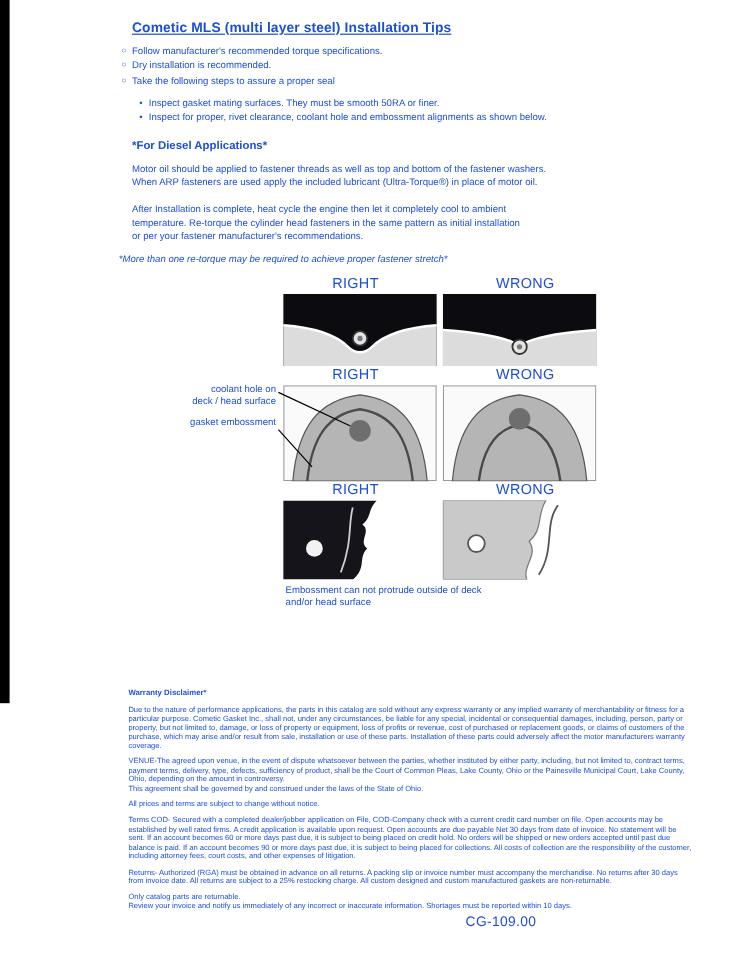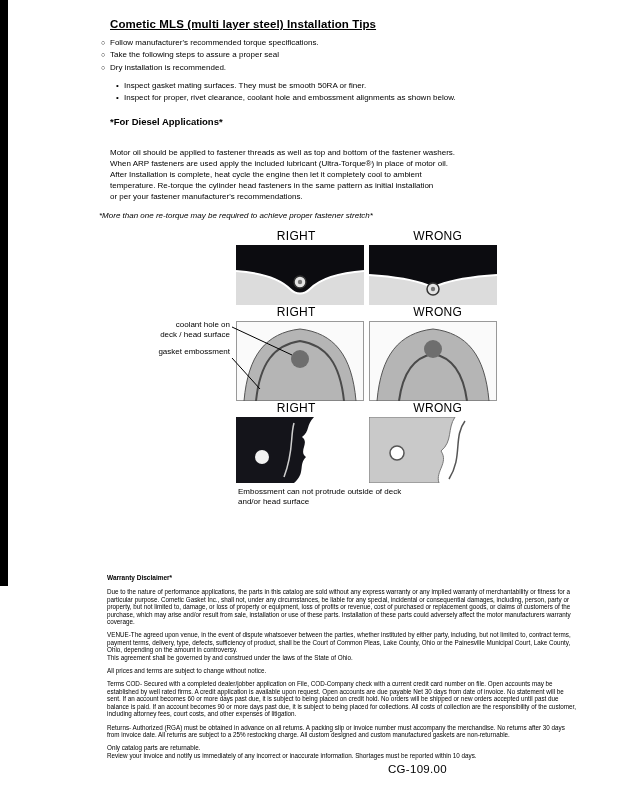--- a/index.html
+++ b/index.html
@@ -1,30 +1,30 @@
 <!DOCTYPE html>
 <html><head>
 <meta charset="utf-8">
 <style>
   * { margin:0; padding:0; box-sizing:border-box; }
   html,body { background:#ffffff; }
   body { width:618px; height:800px; }
   .page { position:relative; width:618px; height:800px; background:#ffffff;
-          font-family:"Liberation Sans", sans-serif; color:#000000; overflow:hidden; }
+          font-family:"Liberation Sans", sans-serif; color:#1d4ed8; overflow:hidden; }
   .black-bar { position:absolute; left:0; top:0; width:8px; height:586px; background:#000; }
   .title { position:absolute; left:110px; top:18px; font-size:11.5px; font-weight:bold;
            text-decoration:underline; letter-spacing:0.1px; }
   .bullets { position:absolute; left:101px; top:37px; font-size:8px; }
   .bullet { display:flex; line-height:12.4px; }
   .bullet .marker { flex:0 0 9px; width:9px; font-size:7px; line-height:12.4px; }
   .subbullets { position:absolute; left:116px; top:80px; font-size:8px; }
   .subbullets .bullet .marker { flex:0 0 8px; width:8px; font-size:8px; }
   .diesel-heading { position:absolute; left:110px; top:116px; font-size:9.5px; font-weight:bold; }
   .para { position:absolute; font-size:8px; line-height:11px; width:452px; white-space:pre-line; }
-  #para1 { left:110px; top:135px;margin-top:12px; }
+  #para1 { left:110px; top:135px; }
   #para2 { left:110px; top:169px; }
   #note  { left:99px; top:211px; width:452px; position:absolute; font-size:8px;font-style:italic; }
   .diagrams { position:absolute; left:236px; top:229px; width:262px; }
   .sec { position:relative; }
   .hdr-row { display:flex; gap:21px; margin-bottom:2px;align-items:flex-end; }
   .hdr { width:128px; text-align:center; font-size:12px; letter-spacing:0.3px; }
   .panel-row { display:flex; gap:5px; }
   .panel { width:128px; display:block; }
   .caption { font-size:8px; margin:4px 0 10px 2px; white-space:pre-line; line-height:10px; }
   .callout { position:absolute; font-size:8px; line-height:9.5px; text-align:right; white-space:pre-line; }
@@ -45,25 +45,25 @@
 
   <h1 class="title">Cometic MLS (multi layer steel) Installation Tips</h1>
 
   <div class="bullets">
     <div class="bullet">
       <span class="marker">○</span>
       <span>Follow manufacturer's recommended torque specifications.</span>
     </div>
     <div class="bullet">
       <span class="marker">○</span>
-      <span>Take the following steps to assure a proper seal</span>
+      <span>Dry installation is recommended.</span>
     </div>
     <div class="bullet">
       <span class="marker">○</span>
-      <span>Dry installation is recommended.</span>
+      <span>Take the following steps to assure a proper seal</span>
     </div>
   </div>
 
   <div class="subbullets">
     <div class="bullet">
       <span class="marker">•</span>
       <span>Inspect gasket mating surfaces.  They must be smooth 50RA or finer.</span>
     </div>
     <div class="bullet">
       <span class="marker">•</span>

